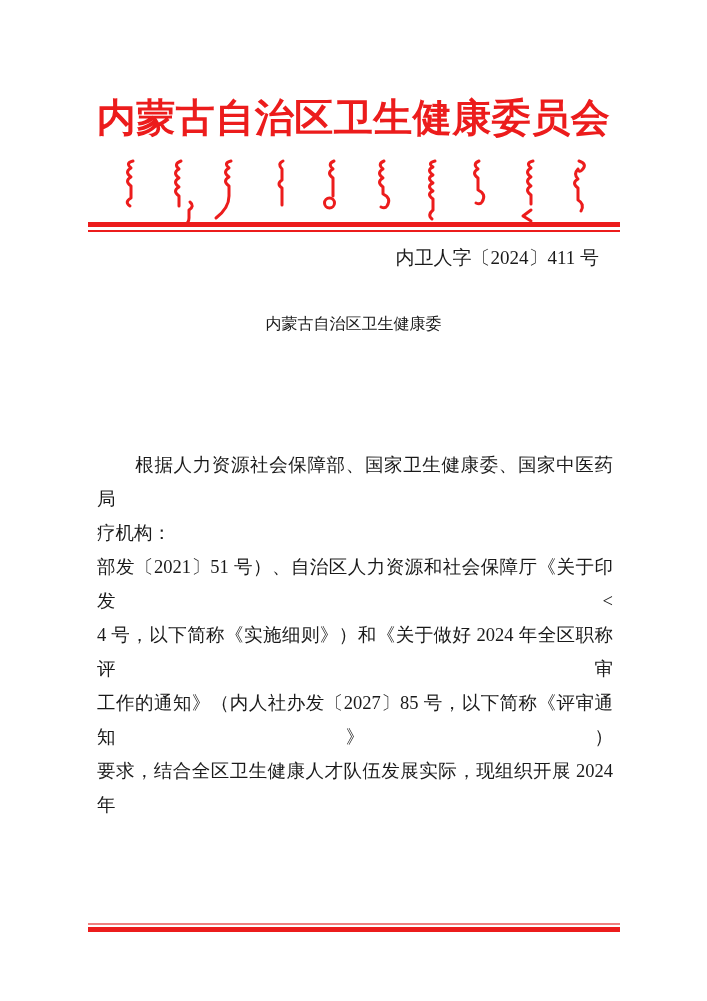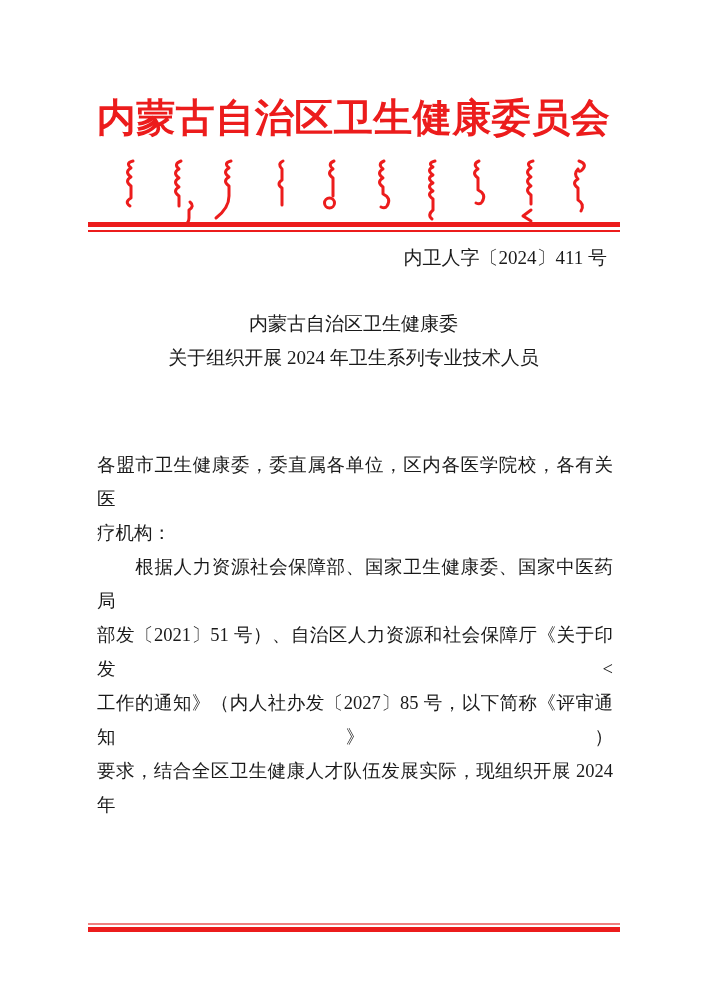--- a/index.html
+++ b/index.html
@@ -19,26 +19,26 @@
   .mongolian { position:absolute; top:148px; left:88px; width:532px; height:72px; }
   .rule { position:absolute; left:88px; width:532px; font-size:0; line-height:0; }
   .rule-top { top:214px; }
   .rule-bottom { top:915px; }
   .rule .thick { height:5px; background:var(--red); }
   .rule .gap   { height:3px; background:transparent; }
   .rule .thin  { height:2px; background:var(--red); }
   .rule-bottom .thin { background:#f08080; }
   .rule-bottom .gap { height:2px; }
   .doc-number {
-    position:absolute; top:238px; right:100px;
+    position:absolute; top:238px; right:108px;
     font-size:19px; line-height:24px; white-space:nowrap;
   }
   .notice-title {
     position:absolute; top:299px; left:0; width:707px;
-    text-align:center; font-size:19px; line-height:34px;
+    text-align:center; font-size:16px; line-height:34px;
     font-weight:400; white-space:nowrap;
   }
   .body-block {
     position:absolute; top:440px; left:97px; width:516px;
     font-size:18.5px; line-height:34px;
   }
   .bline { text-align:justify; text-justify:inter-ideograph; }
   .bline.jl { text-align-last:justify; }
   svg path, svg circle { stroke:var(--red); stroke-width:3; fill:none;
     stroke-linecap:round; stroke-linejoin:round; }
@@ -89,28 +89,27 @@
   <div class="rule rule-top">
     <div class="thick"></div>
     <div class="gap"></div>
     <div class="thin"></div>
   </div>
 
   <div class="doc-number">内卫人字〔2024〕411 号</div>
 
   <div class="notice-title">
     <div>内蒙古自治区卫生健康委</div>
-    <div>关于组织开展 2024 年卫生系列专业技术人员</div>
   </div>
 
   <div class="body-block">
-    <div class="bline jl">各盟市卫生健康委，委直属各单位，区内各医学院校，各有关医</div>
+    <div class="bline jl">　　根据人力资源社会保障部、国家卫生健康委、国家中医药局</div>
     <div class="bline">疗机构：</div>
-    <div class="bline jl">　　根据人力资源社会保障部、国家卫生健康委、国家中医药局</div>
     <div class="bline jl">部发〔2021〕51 号）、自治区人力资源和社会保障厅《关于印发&lt;</div>
+    <div class="bline jl">4 号，以下简称《实施细则》）和《关于做好 2024 年全区职称评审</div>
     <div class="bline jl">工作的通知》（内人社办发〔2027〕85 号，以下简称《评审通知》）</div>
     <div class="bline jl">要求，结合全区卫生健康人才队伍发展实际，现组织开展 2024 年</div>
 
   </div>
 
   <div class="rule rule-bottom">
     <div class="thin"></div>
     <div class="gap"></div>
     <div class="thick"></div>
   </div>

